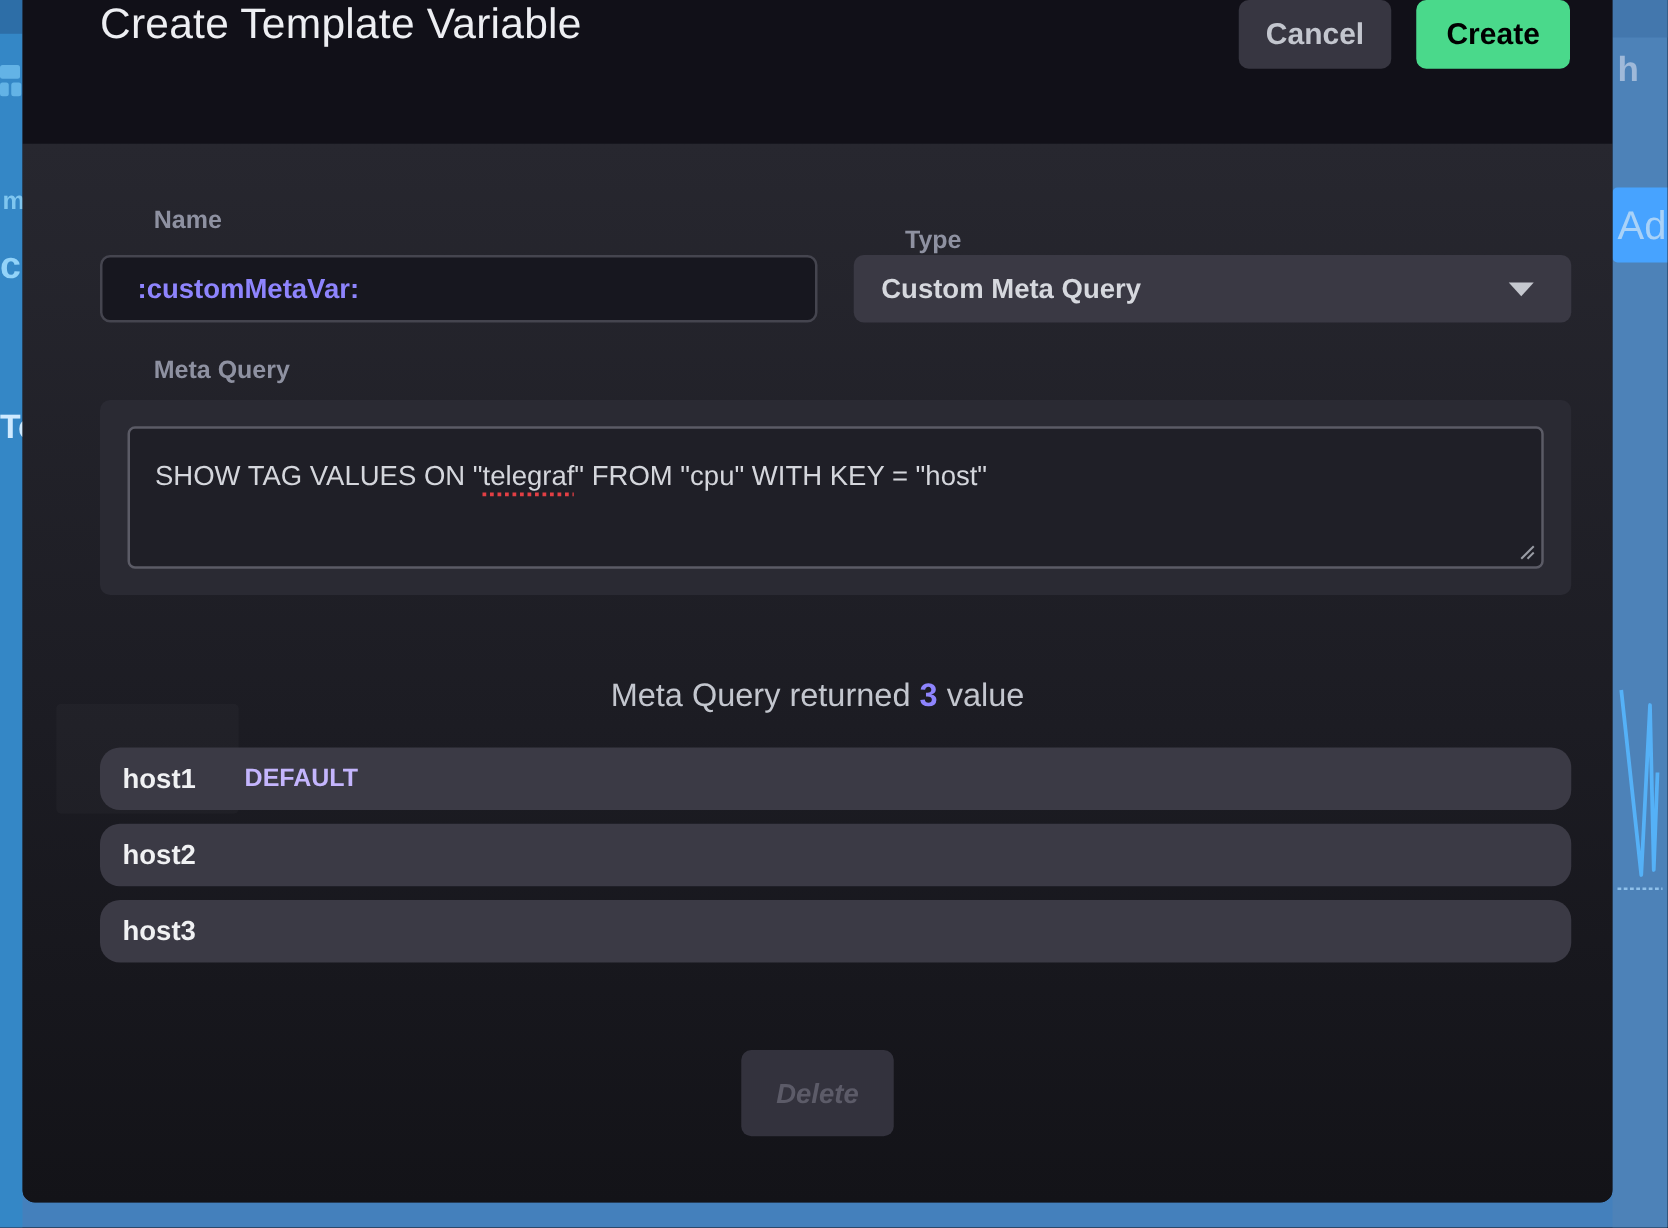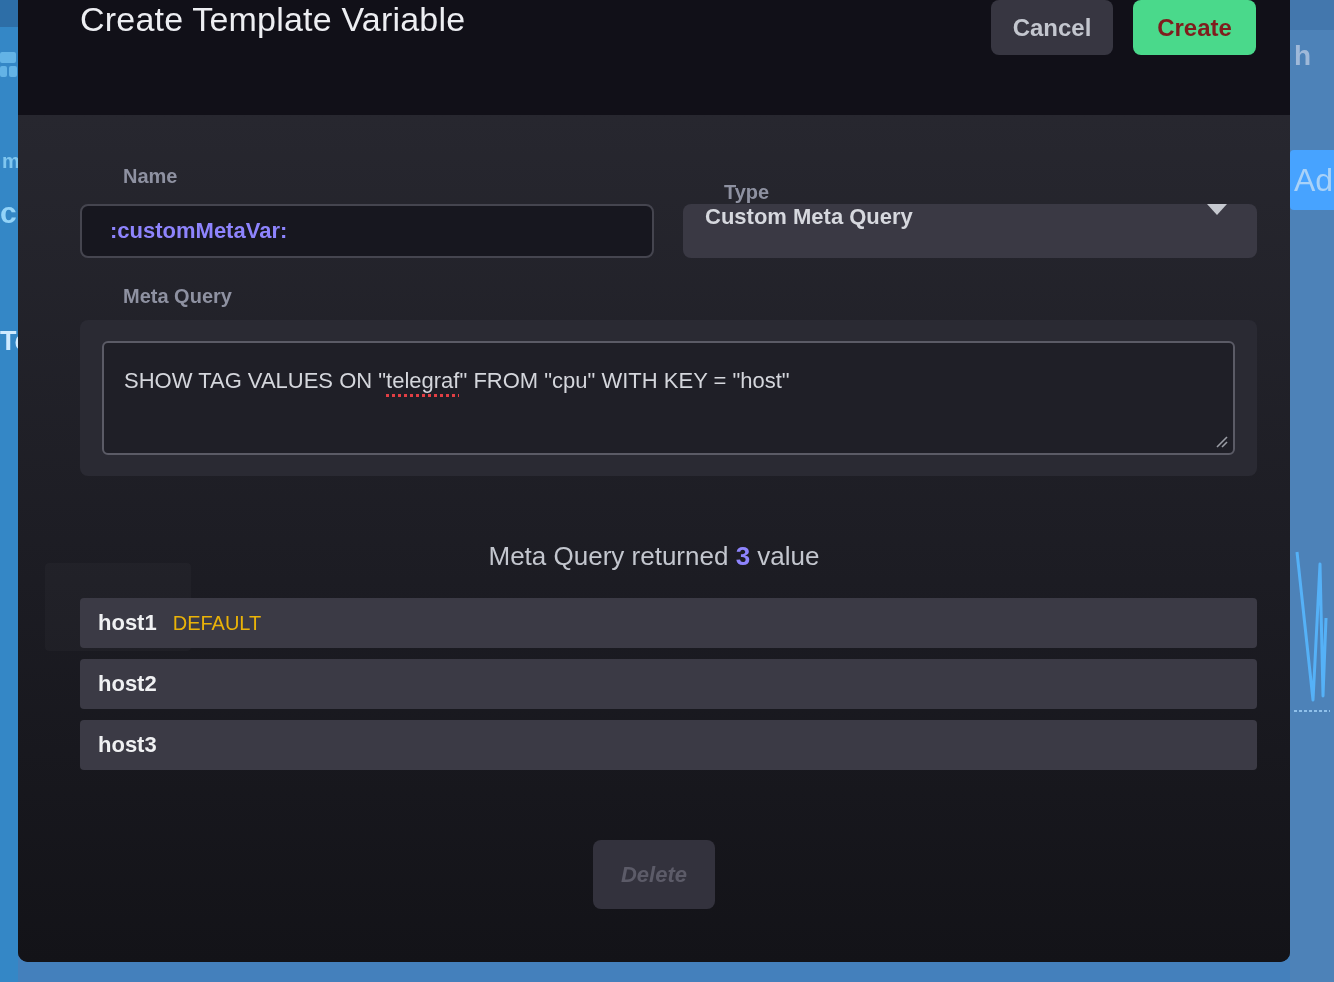--- a/index.html
+++ b/index.html
@@ -56,21 +56,21 @@
   .modal-title {
     font-size: 34px; font-weight: 400; color: #edeef2;
     letter-spacing: 0.2px; margin-right: auto;
   }
   .btn {
     border: none; border-radius: 8px; cursor: pointer;
     font-family: "Liberation Sans", sans-serif;
     font-size: 24px; font-weight: bold;
   }
   .btn-cancel { width: 122px; height: 55px; background: #373641; color: #c3c6ce; margin-right: 20px; }
-  .btn-create { width: 123px; height: 55px; background: #4ad98b; color: #7f1d1d; }
+  .btn-create { width: 123px; height: 55px; background: #4ad98b; color: #000000; }
 
   .modal-body {
     position: relative; height: 847px;
     background: linear-gradient(180deg, #27272f 0%, #1c1c23 55%, #131318 100%);
   }
 
   .field-label {
     position: absolute; font-size: 20px; font-weight: bold; color: #8e91a1;
   }
   .label-name { left: 105px; top: 50px; }
@@ -81,21 +81,21 @@
     position: absolute; left: 62px; top: 89px; width: 574px; height: 54px;
     background: #17171f; border: 2px solid #45454f; border-radius: 8px;
     padding: 16px 28px; outline: none;
     font-family: "Liberation Sans", sans-serif;
     font-size: 22px; font-weight: 600; color: #8e84fd;
   }
 
   .type-select {
     position: absolute; left: 665px; top: 89px; width: 574px; height: 54px;
     background: #3a3944; border-radius: 8px; cursor: pointer;
-    display: flex; align-items: flex-start; padding: 0 30px 0 22px;
+    display: flex; align-items: center; padding: 0 30px 0 22px;
   }
   .type-select .value { font-size: 22px; font-weight: bold; color: #d6d8de; margin-right: auto; }
   .caret-down {
     width: 0; height: 0;
     border-left: 10px solid transparent; border-right: 10px solid transparent;
     border-top: 11px solid #c5c8cf;
   }
 
   .query-panel {
     position: absolute; left: 62px; top: 205px; width: 1177px; height: 156px;
@@ -123,25 +123,25 @@
   }
 
   .results-heading {
     position: absolute; left: 0; top: 426px; width: 100%;
     text-align: center; font-size: 26px; font-weight: 500; color: #c3c6ce;
   }
   .results-heading .count { color: #8e84fd; font-weight: bold; }
 
   .values-list { position: absolute; left: 62px; top: 483px; width: 1177px; }
   .value-row {
-    height: 50px; margin-bottom: 11px; background: #3b3a45; border-radius: 4px;
-    display: flex; align-items: center; padding: 0 18px 0 18px; cursor: pointer;
+    height: 50px; margin-bottom: 11px; background: #3b3a45; border-radius: 16px;
+    display: flex; align-items: center; padding: 0 18px 0 18px; cursor: pointer; gap: 23px;
   }
   .value-row .vname { font-size: 22px; font-weight: bold; color: #f0f1f3; }
-  .value-row .vbadge { font-size: 20px; font-weight: normal; color: #eab308; margin-left: 16px; }
+  .value-row .vbadge { font-size: 20px; font-weight: bold; color: #c4b5fd; margin-left: 16px; }
   .value-row .vbadge:empty { display: none; }
 
   .btn-delete {
     position: absolute; left: 50%; top: 725px; transform: translateX(-50%);
     width: 122px; height: 69px; background: #33323d; border-radius: 8px;
     color: #5c5b68; font-style: italic; cursor: not-allowed;
     font-size: 22px;
   }
 </style>
 </head>

